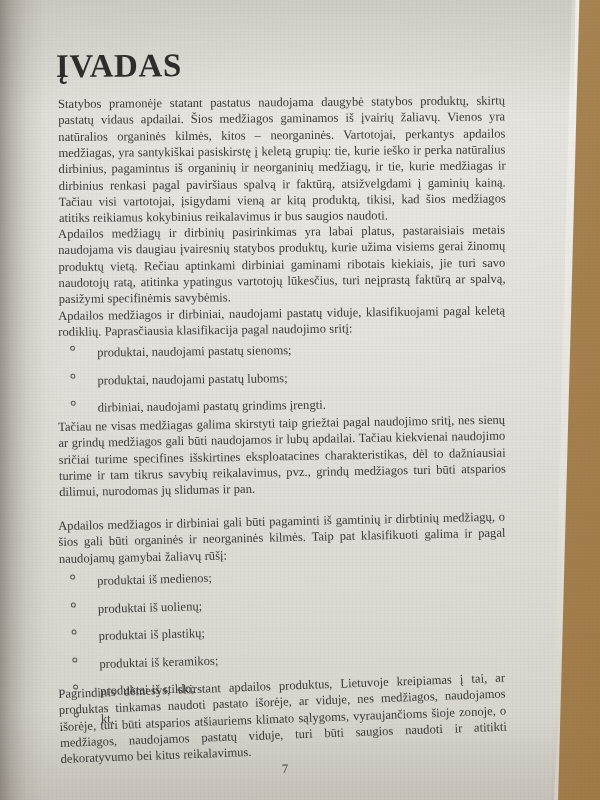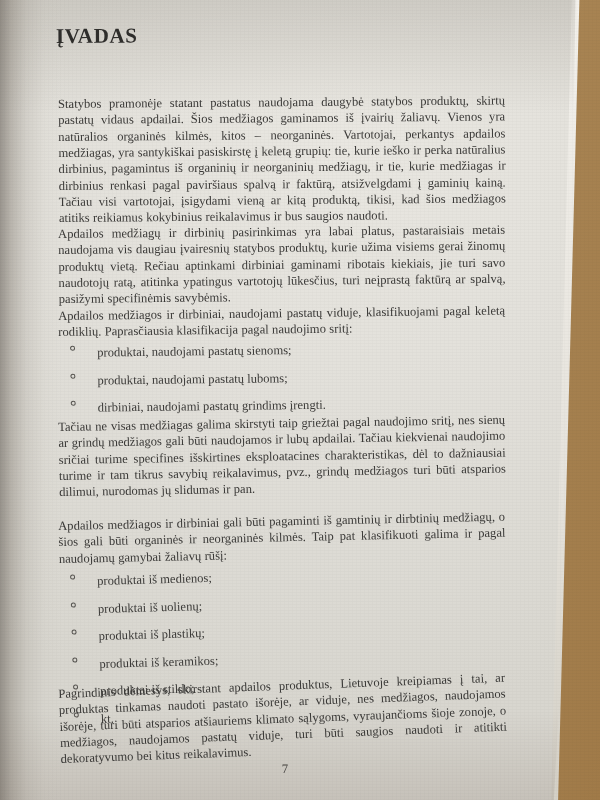--- a/index.html
+++ b/index.html
@@ -86,22 +86,22 @@
     top: 0;
     left: 0;
     width: 600px;
     height: 800px;
     color: #3b3a38;
   }
 
   .doc-title {
     position: absolute;
     left: 56px;
-    top: 24px;
-    font-size: 21px;
+    top: 48px;
+    font-size: 33px;
     font-weight: bold;
     letter-spacing: 0.6px;
     color: #2e2d2b;
     transform: rotate(-0.35deg);
     transform-origin: left center;
   }
 
   .body-block {
     position: absolute;
     left: 58px;

